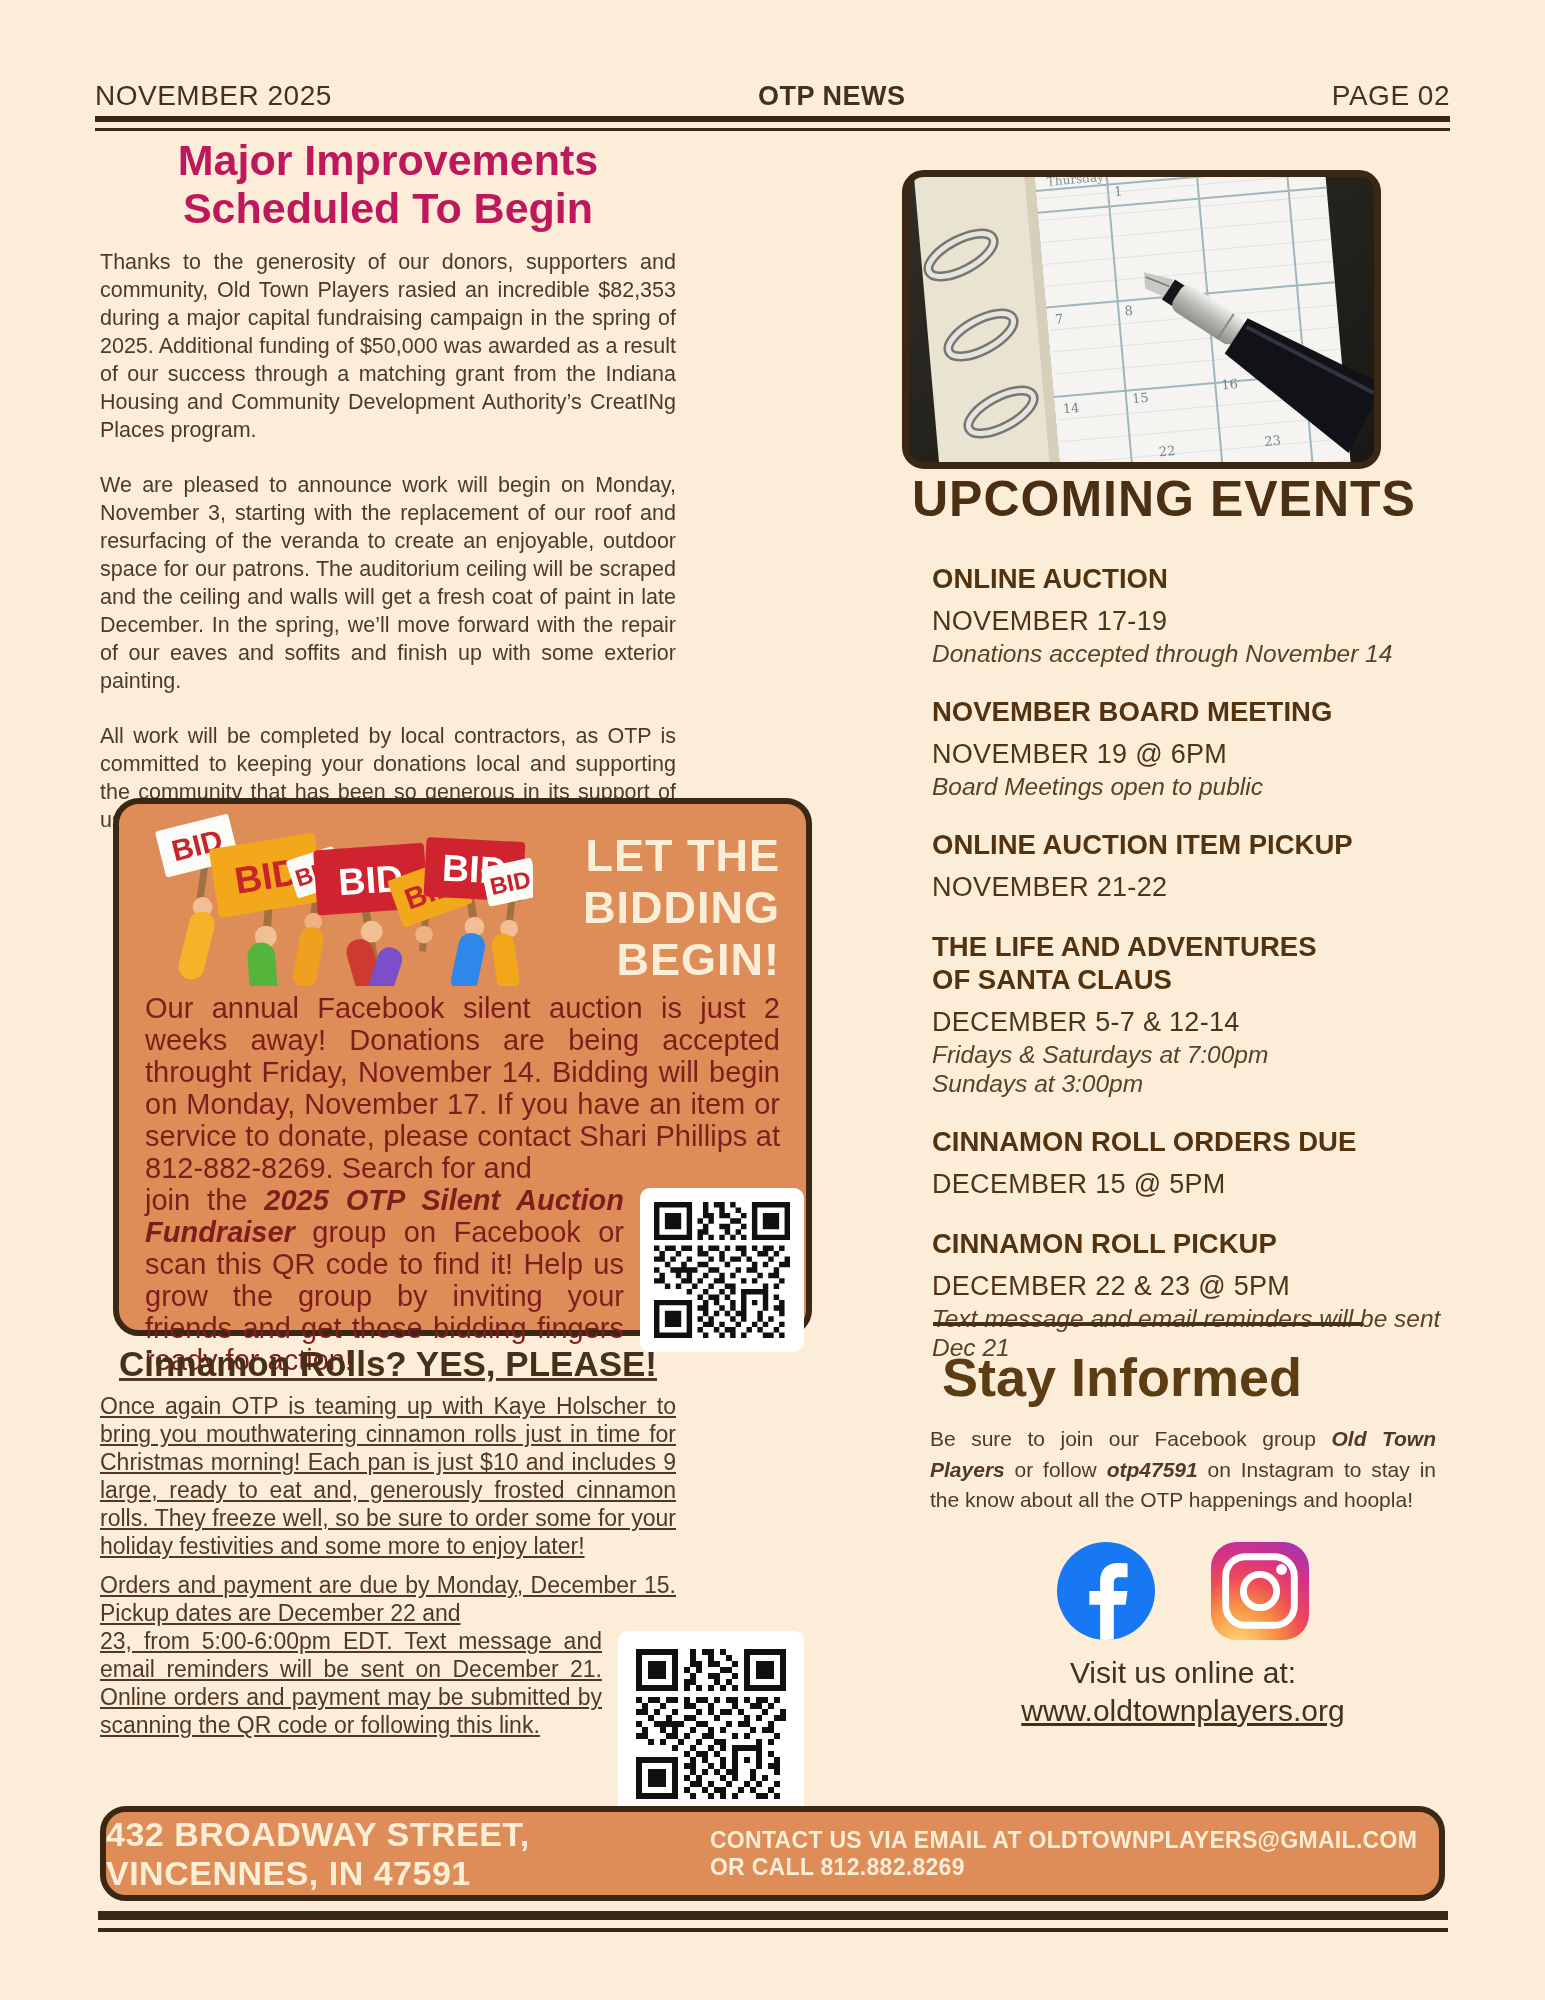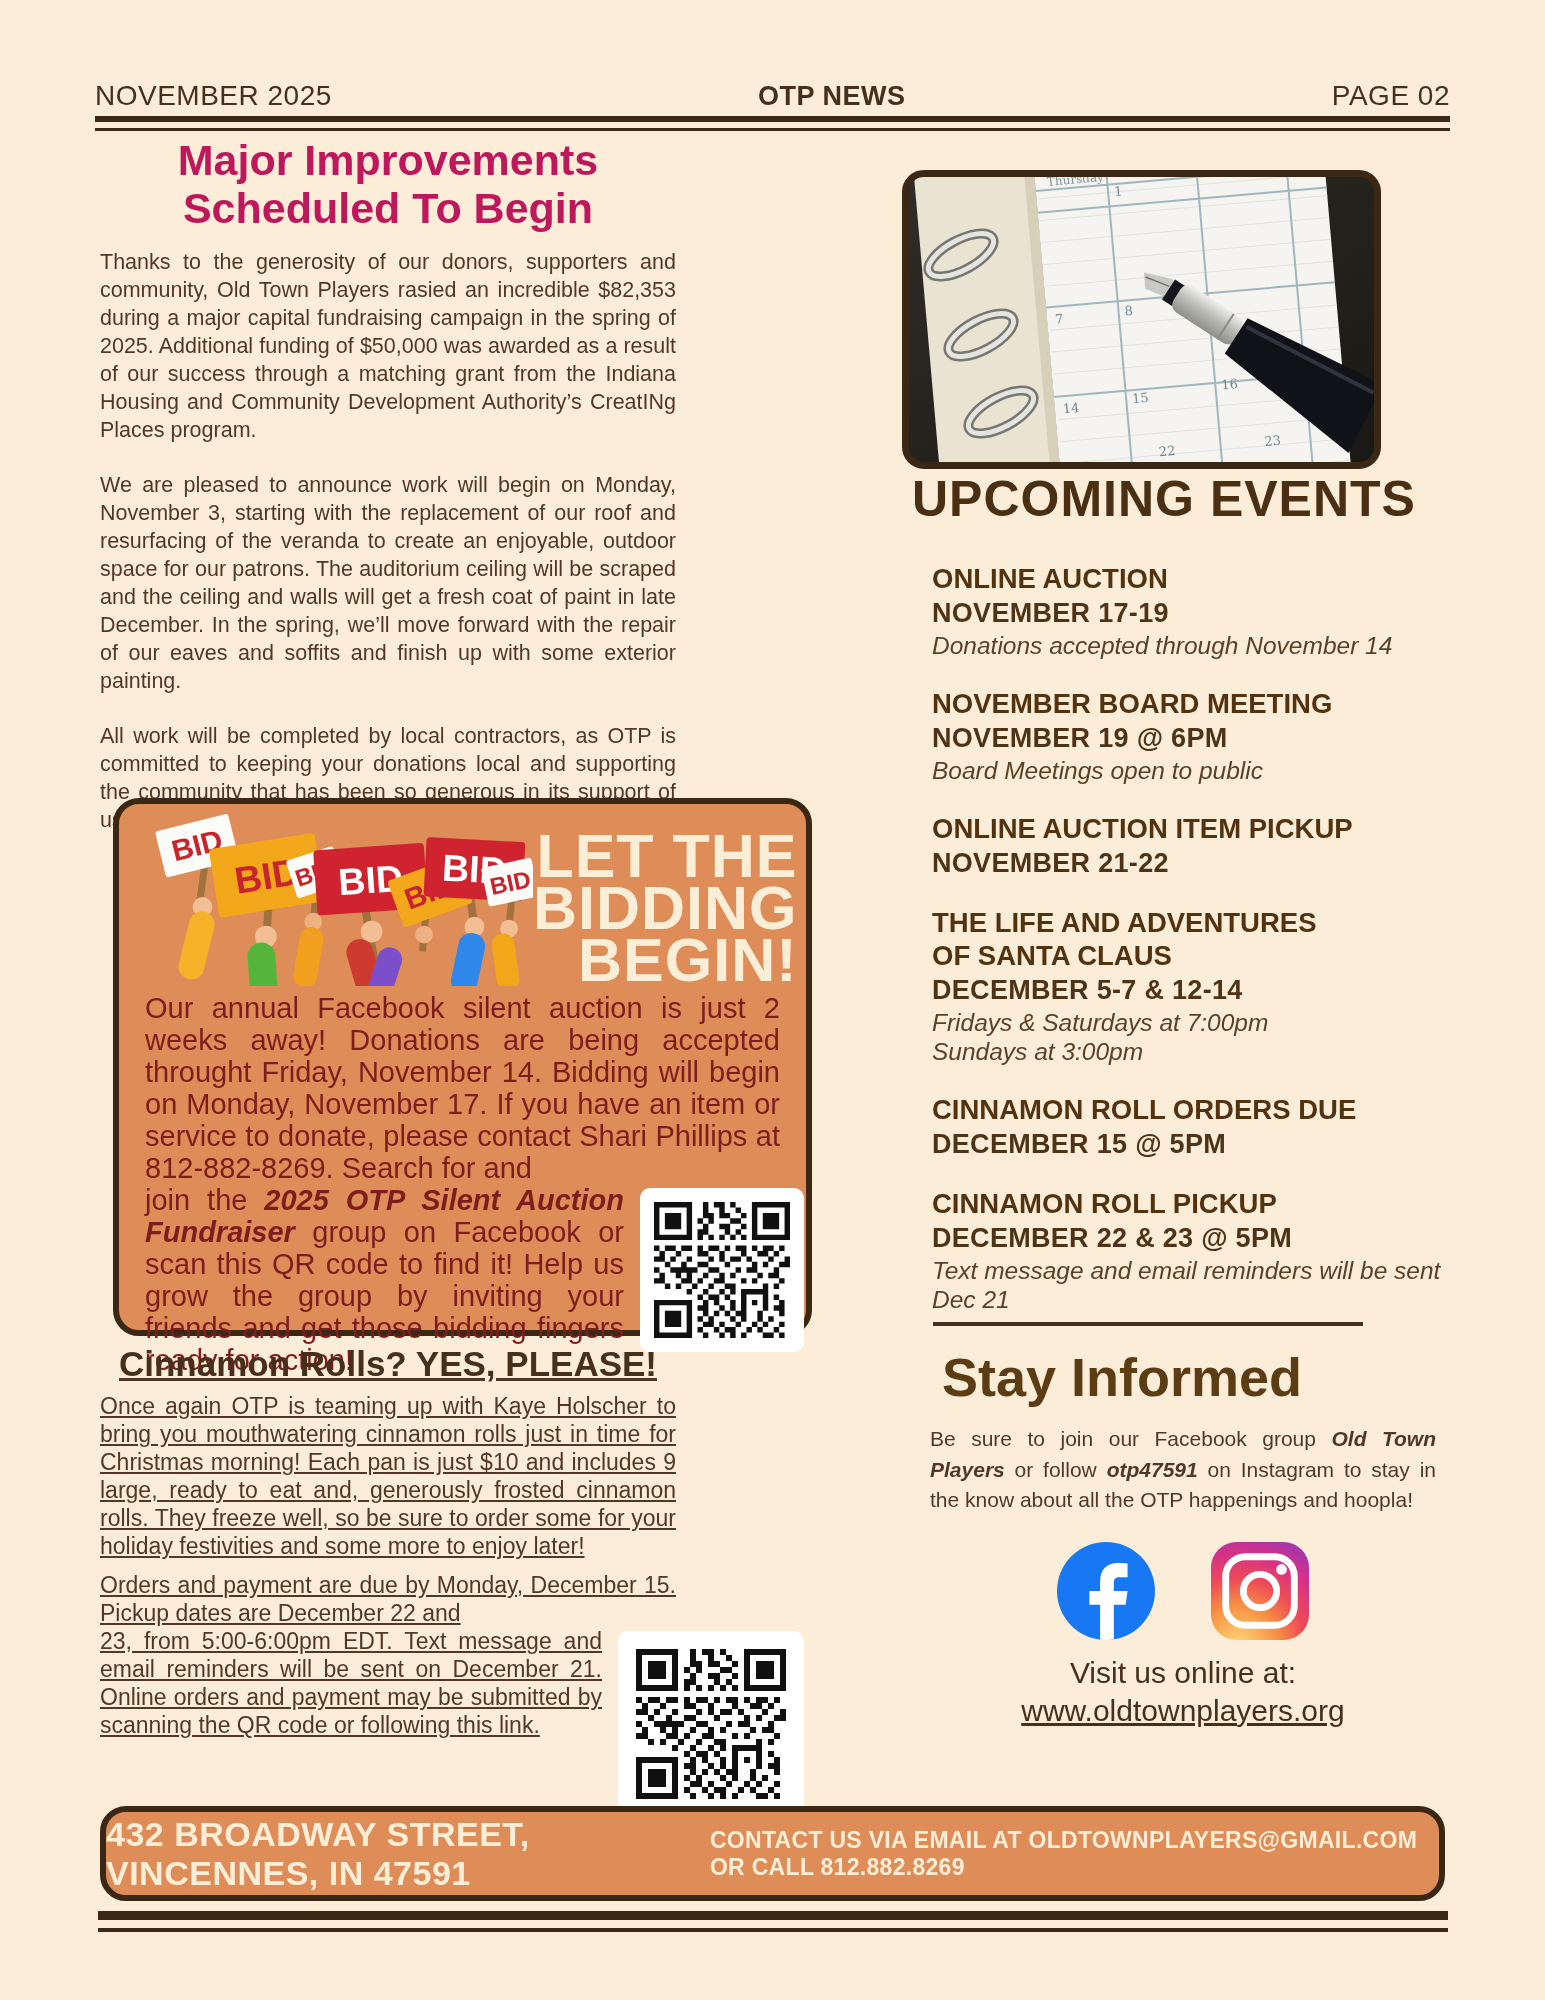--- a/index.html
+++ b/index.html
@@ -17,21 +17,21 @@
   
   .left-col{position:absolute;left:100px;top:136px;width:576px;}
   .left-col h1{margin:0 0 16px;text-align:center;font-size:43px;line-height:1.12;font-weight:800;color:#be185d;}
   .left-col p{margin:10px 0 27px;font-size:21.5px;line-height:28px;text-align:justify;}
 
   
   .bid-box{position:absolute;left:113px;top:798px;width:699px;height:538px;box-sizing:border-box;
            background:#de8c58;border:6px solid #3a2815;border-radius:26px;padding:4px 26px 10px;}
   .bid-top{display:flex;align-items:flex-start;}
   .bid-art{width:388px;height:178px;flex:none;}
-  .bid-title{flex:1;text-align:right;font-size:61px;line-height:52px;font-weight:800;color:#fbeed7;
+  .bid-title{flex:1;text-align:right;font-size:45px;line-height:52px;font-weight:800;color:#fbeed7;
              letter-spacing:1px;margin-top:22px;}
   .bid-p1,.bid-p2 p{margin:6px 0 0;color:#7f1d1d;font-size:29px;line-height:32px;text-align:justify;}
   .bid-p2 p{margin:0;}
   .qr{float:right;background:#fff;border-radius:10px;}
   .qr svg{display:block;width:100%;height:100%;}
   .qr-auction{width:136px;height:136px;padding:14px;margin:4px -24px 4px 16px;}
   .qr-orders{width:150px;height:150px;padding:18px;margin:4px -128px 4px 16px;}
 
   
   .cinnamon{position:absolute;left:100px;top:1344px;width:576px;text-decoration:underline;}
@@ -45,21 +45,21 @@
          border:7px solid #3a2815;border-radius:22px;overflow:hidden;background:#23211d;}
   .photo svg{display:block;width:100%;height:100%;}
   .cal-num{font-family:"DejaVu Serif",serif;font-size:13px;fill:#71868f;}
   .cal-day{font-family:"DejaVu Serif",serif;font-size:12px;fill:#7d939e;}
 
   
   .events{position:absolute;left:912px;top:470px;width:530px;}
   .events h2{margin:0 0 34px;font-size:50px;font-weight:800;color:#4a2f12;letter-spacing:1px;}
   .ev{margin:0 0 27px 20px;}
   .ev-t{font-size:27.5px;font-weight:800;color:#53320f;line-height:33px;white-space:pre-line;}
-  .ev-d{font-size:27px;font-weight:700;color:#4f3316;line-height:32px;margin-top:2px;letter-spacing:.3px;}
+  .ev-d{font-size:27px;font-weight:400;color:#4f3316;line-height:32px;margin-top:10px;letter-spacing:.3px;}
   .ev-n{font-size:24.5px;font-style:italic;color:#5a4126;line-height:29px;margin-top:2px;white-space:pre-line;}
 
   .divider{position:absolute;left:933px;top:1322px;width:430px;height:4px;background:#46301a;}
 
   
   .stay{position:absolute;left:930px;top:1346px;width:506px;}
   .stay h2{margin:0 12px 16px;font-size:54px;font-weight:800;color:#5c3c13;}
   .stay .stay-p{margin:0;font-size:21px;line-height:30.5px;text-align:justify;}
   .social{display:flex;justify-content:center;gap:56px;margin-top:26px;}
   .social svg{width:98px;height:98px;}

